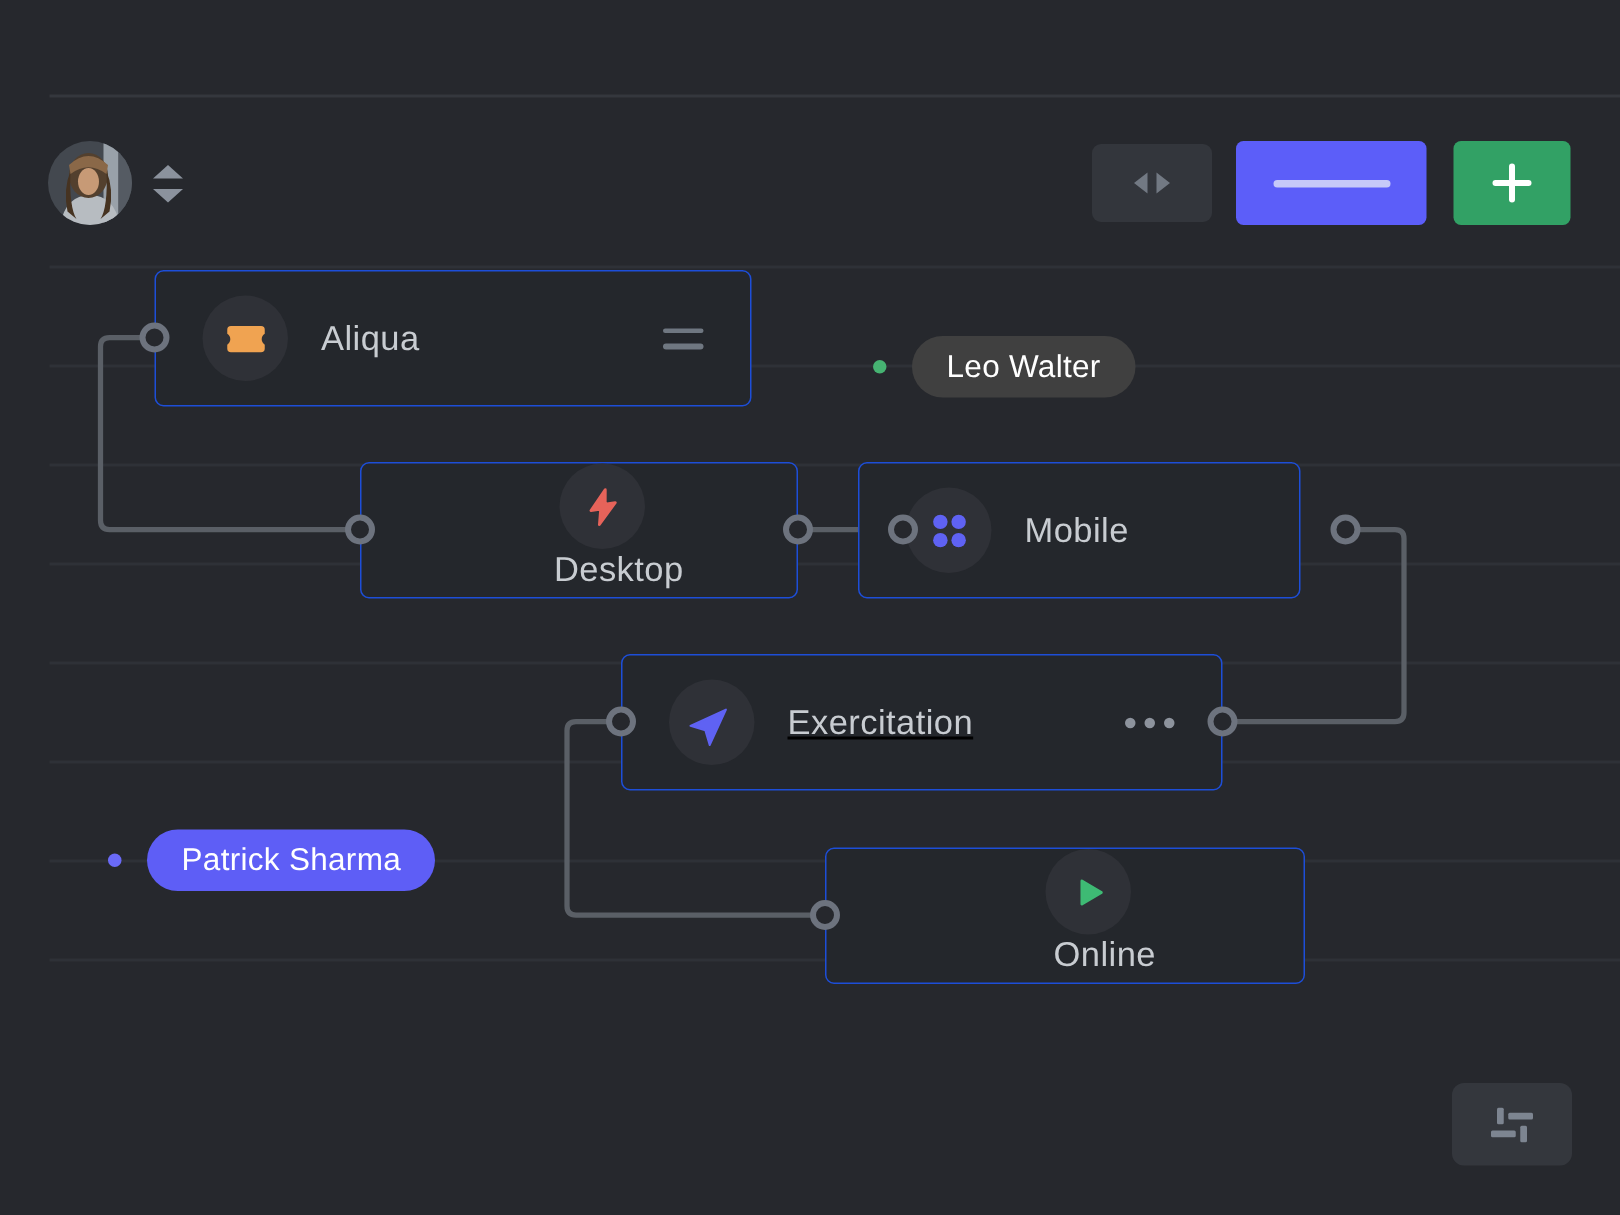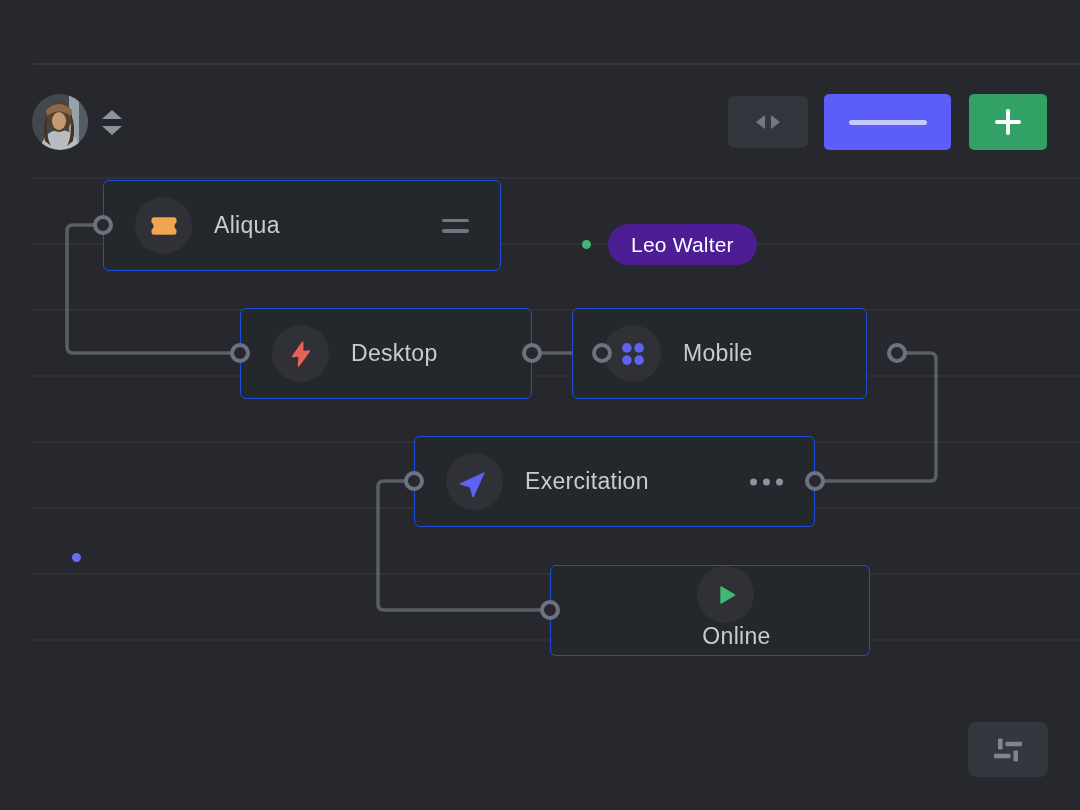--- a/index.html
+++ b/index.html
@@ -97,21 +97,21 @@
       <path fill="#f0a351" d="M4 5 L20 5 A2 2 0 0 1 22 7 L22 9.2 A3.4 3.4 0 0 0 22 15 L22 17 A2 2 0 0 1 20 19 L4 19 A2 2 0 0 1 2 17 L2 15 A3.4 3.4 0 0 0 2 9.2 L2 7 A2 2 0 0 1 4 5 Z"></path>
     </svg>
   </div>
   <div class="node-label">Aliqua</div>
   <div class="node-menu hamburger">
     <div class="bar"></div>
       <div class="bar"></div>
   </div>
 </div>
 
-<div class="node" style="left:240px; top:308px; width:292px;">
+<div class="node" style="left:240px; top:308px; width:292px;flex-direction:column;">
   <div class="node-icon-circle">
     <svg width="30" height="30" viewBox="0 0 24 24">
       <path fill="#e6635a" stroke="#e6635a" stroke-width="1.5" stroke-linejoin="round" transform="rotate(-8 12 12)" d="M14.5 3 L5.4 13 H10.6 L8.8 21 L18.8 10.6 H13.4 Z"></path>
     </svg>
   </div>
   <div class="node-label">Desktop</div>
 </div>
 
 <div class="node" style="left:572px; top:308px; width:295px;text-align:center;">
   <div class="node-icon-circle">
@@ -120,21 +120,21 @@
         <circle cx="7.7" cy="7.7" r="3.4"></circle>
           <circle cx="16.3" cy="7.7" r="3.4"></circle>
         <circle cx="7.7" cy="16.3" r="3.4"></circle>
           <circle cx="16.3" cy="16.3" r="3.4"></circle>
       </g>
     </svg>
   </div>
   <div class="node-label">Mobile</div>
 </div>
 
-<div class="node" style="left:414px; top:436px; width:401px;">
+<div class="node" style="left:414px; top:436px; width:401px;text-decoration:underline;">
   <div class="node-icon-circle">
     <svg width="32" height="32" viewBox="0 0 24 24">
       <path fill="#5f62f3" stroke="#5f62f3" stroke-width="1" stroke-linejoin="round" transform="rotate(45 12 12)" d="M12 2.5 L18.8 20.8 L12 17.1 L5.2 20.8 Z"></path>
     </svg>
   </div>
   <div class="node-label">Exercitation</div>
   <div class="node-menu dots">
     <i></i>
       <i></i>
       <i></i>
@@ -154,24 +154,25 @@
 <div class="port" style="left:230px; top:343px;"></div>
 <div class="port" style="left:522px; top:343px;"></div>
 <div class="port" style="left:592px; top:343px;"></div>
 <div class="port" style="left:887px; top:343px;"></div>
 <div class="port" style="left:404px; top:471px;"></div>
 <div class="port" style="left:805px; top:471px;"></div>
 <div class="port" style="left:540px; top:600px;"></div>
 
 <div class="badge-wrap" style="left:582px; top:224px;">
   <span class="badge-dot" style="background:#46b372;"></span>
-  <span class="badge-pill" style="background:#4c1d95;">Leo Walter</span>
+  <span class="badge-pill" style="background:#404040;">Leo Walter</span>
 </div>
 <div class="badge-wrap" style="left:72px; top:553px;">
   <span class="badge-dot" style="background:#6a6af7;"></span>
+  <span class="badge-pill" style="background:#5e5ef6;">Patrick Sharma</span>
 </div>
 
 <div class="avatar">
   <svg width="56" height="56" viewBox="0 0 56 56">
     <rect width="56" height="56" fill="#43484f"></rect>
     <rect x="37" width="10" height="56" fill="#99a1a9"></rect>
     <rect x="47" width="9" height="56" fill="#555b63"></rect>
     <path d="M8 56 Q12 36 28 36 Q44 36 48 56 Z" fill="#b7bcc1"></path>
     <ellipse cx="27" cy="23" rx="13" ry="15" fill="#53402e"></ellipse>
     <path d="M15 20 Q14 44 19 52 L13 47 Q10 32 15 20 Z" fill="#463321"></path>

